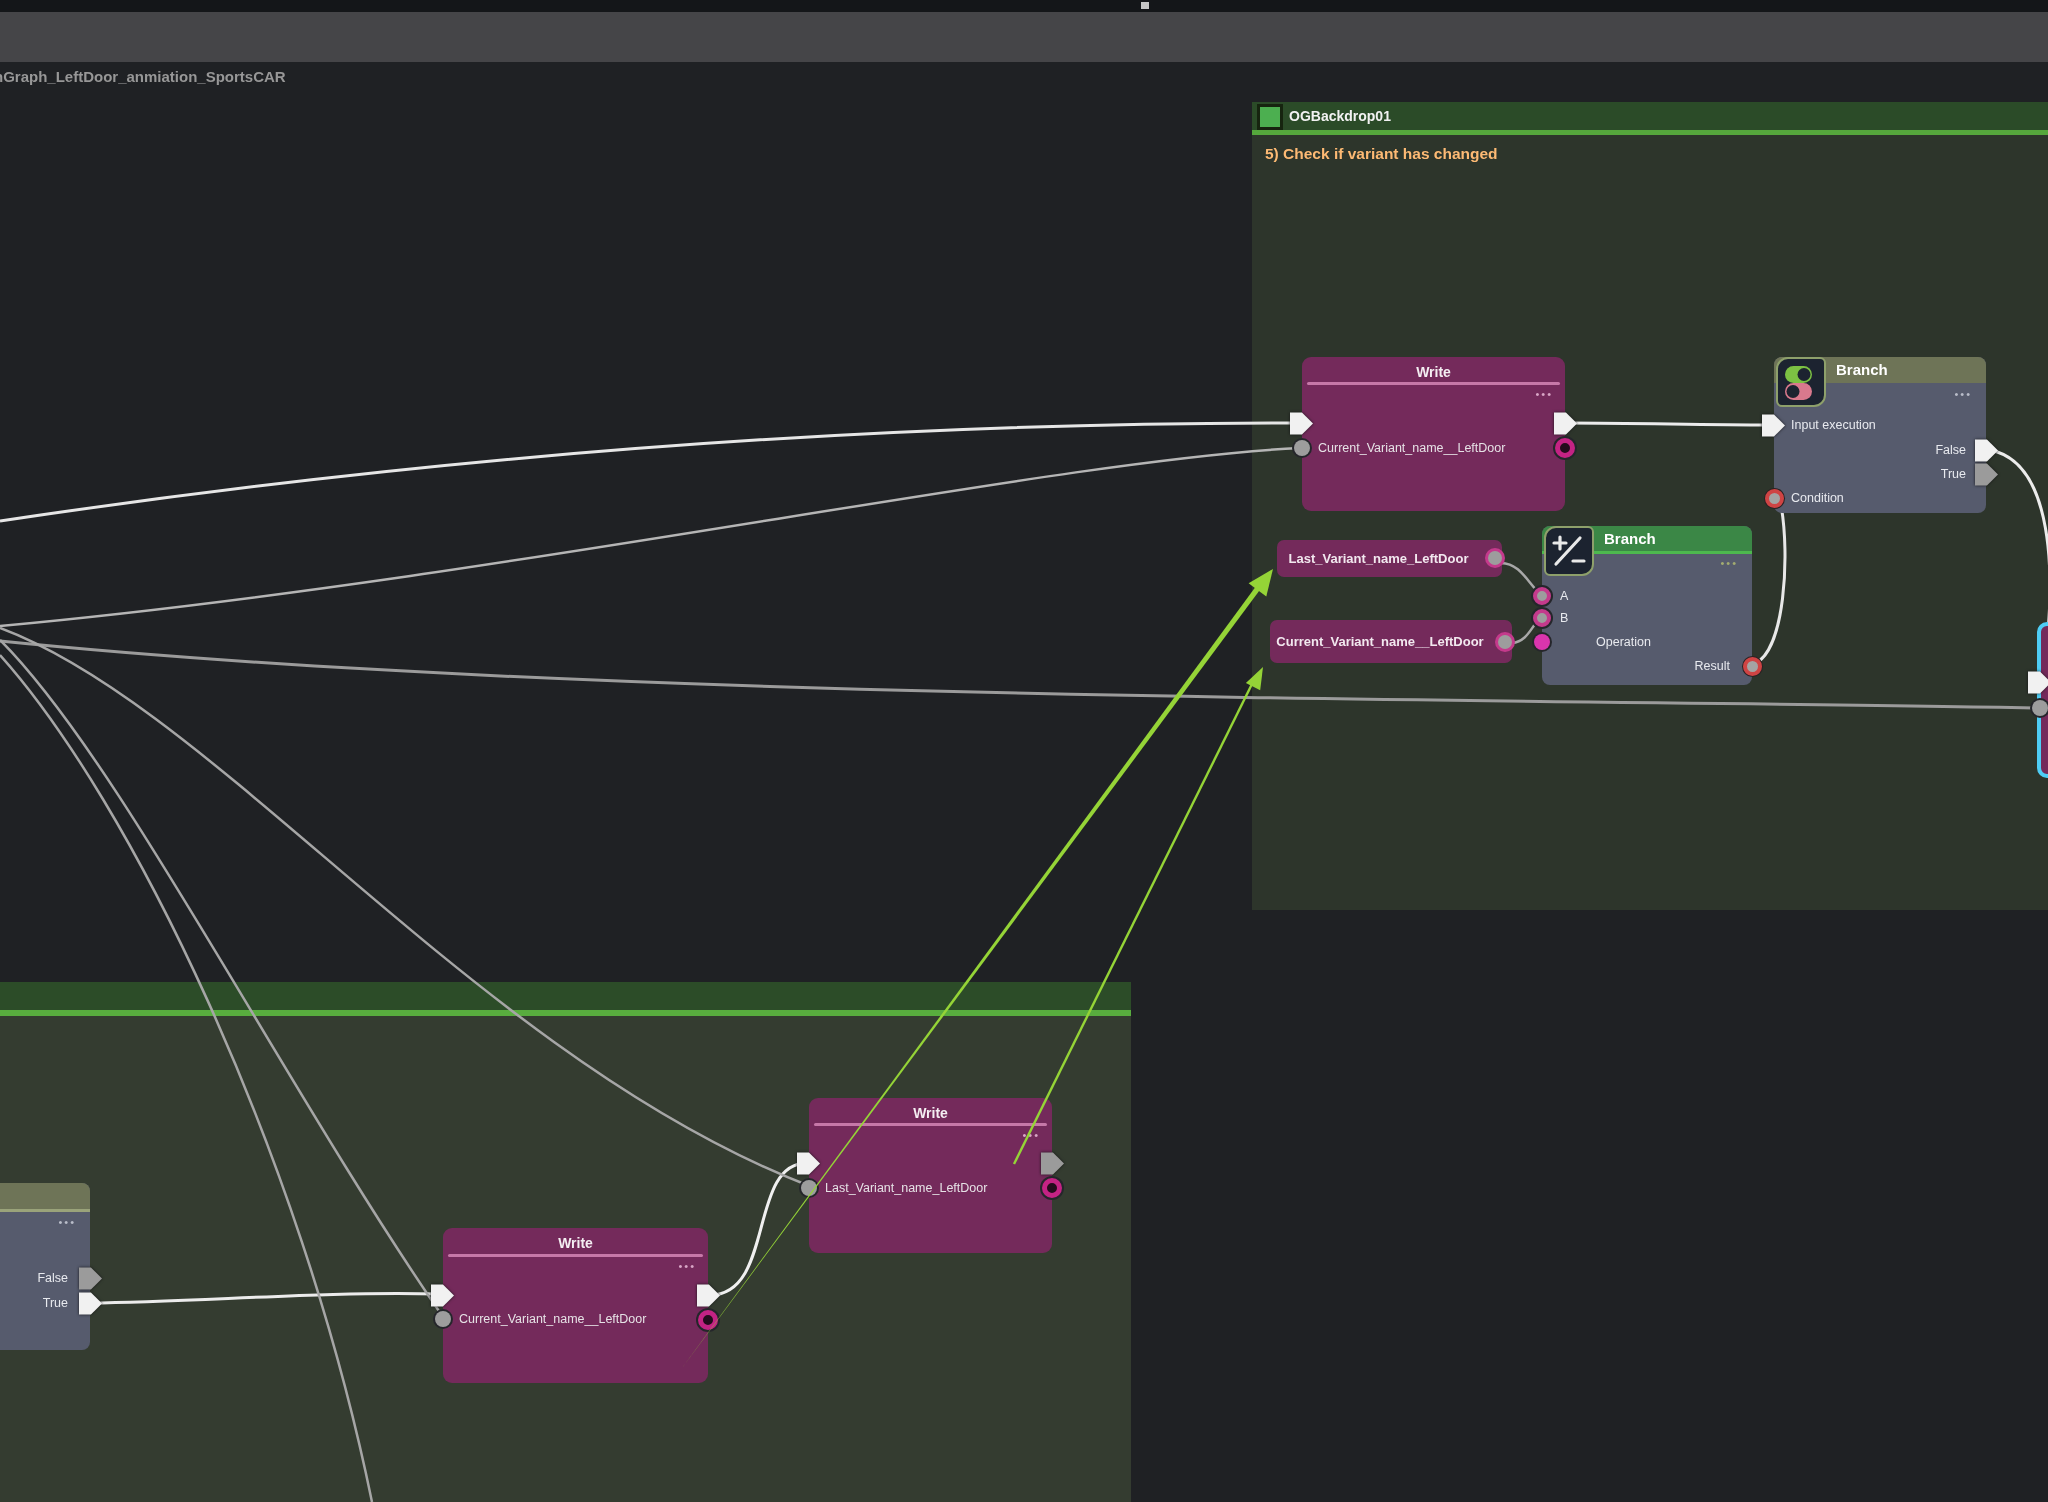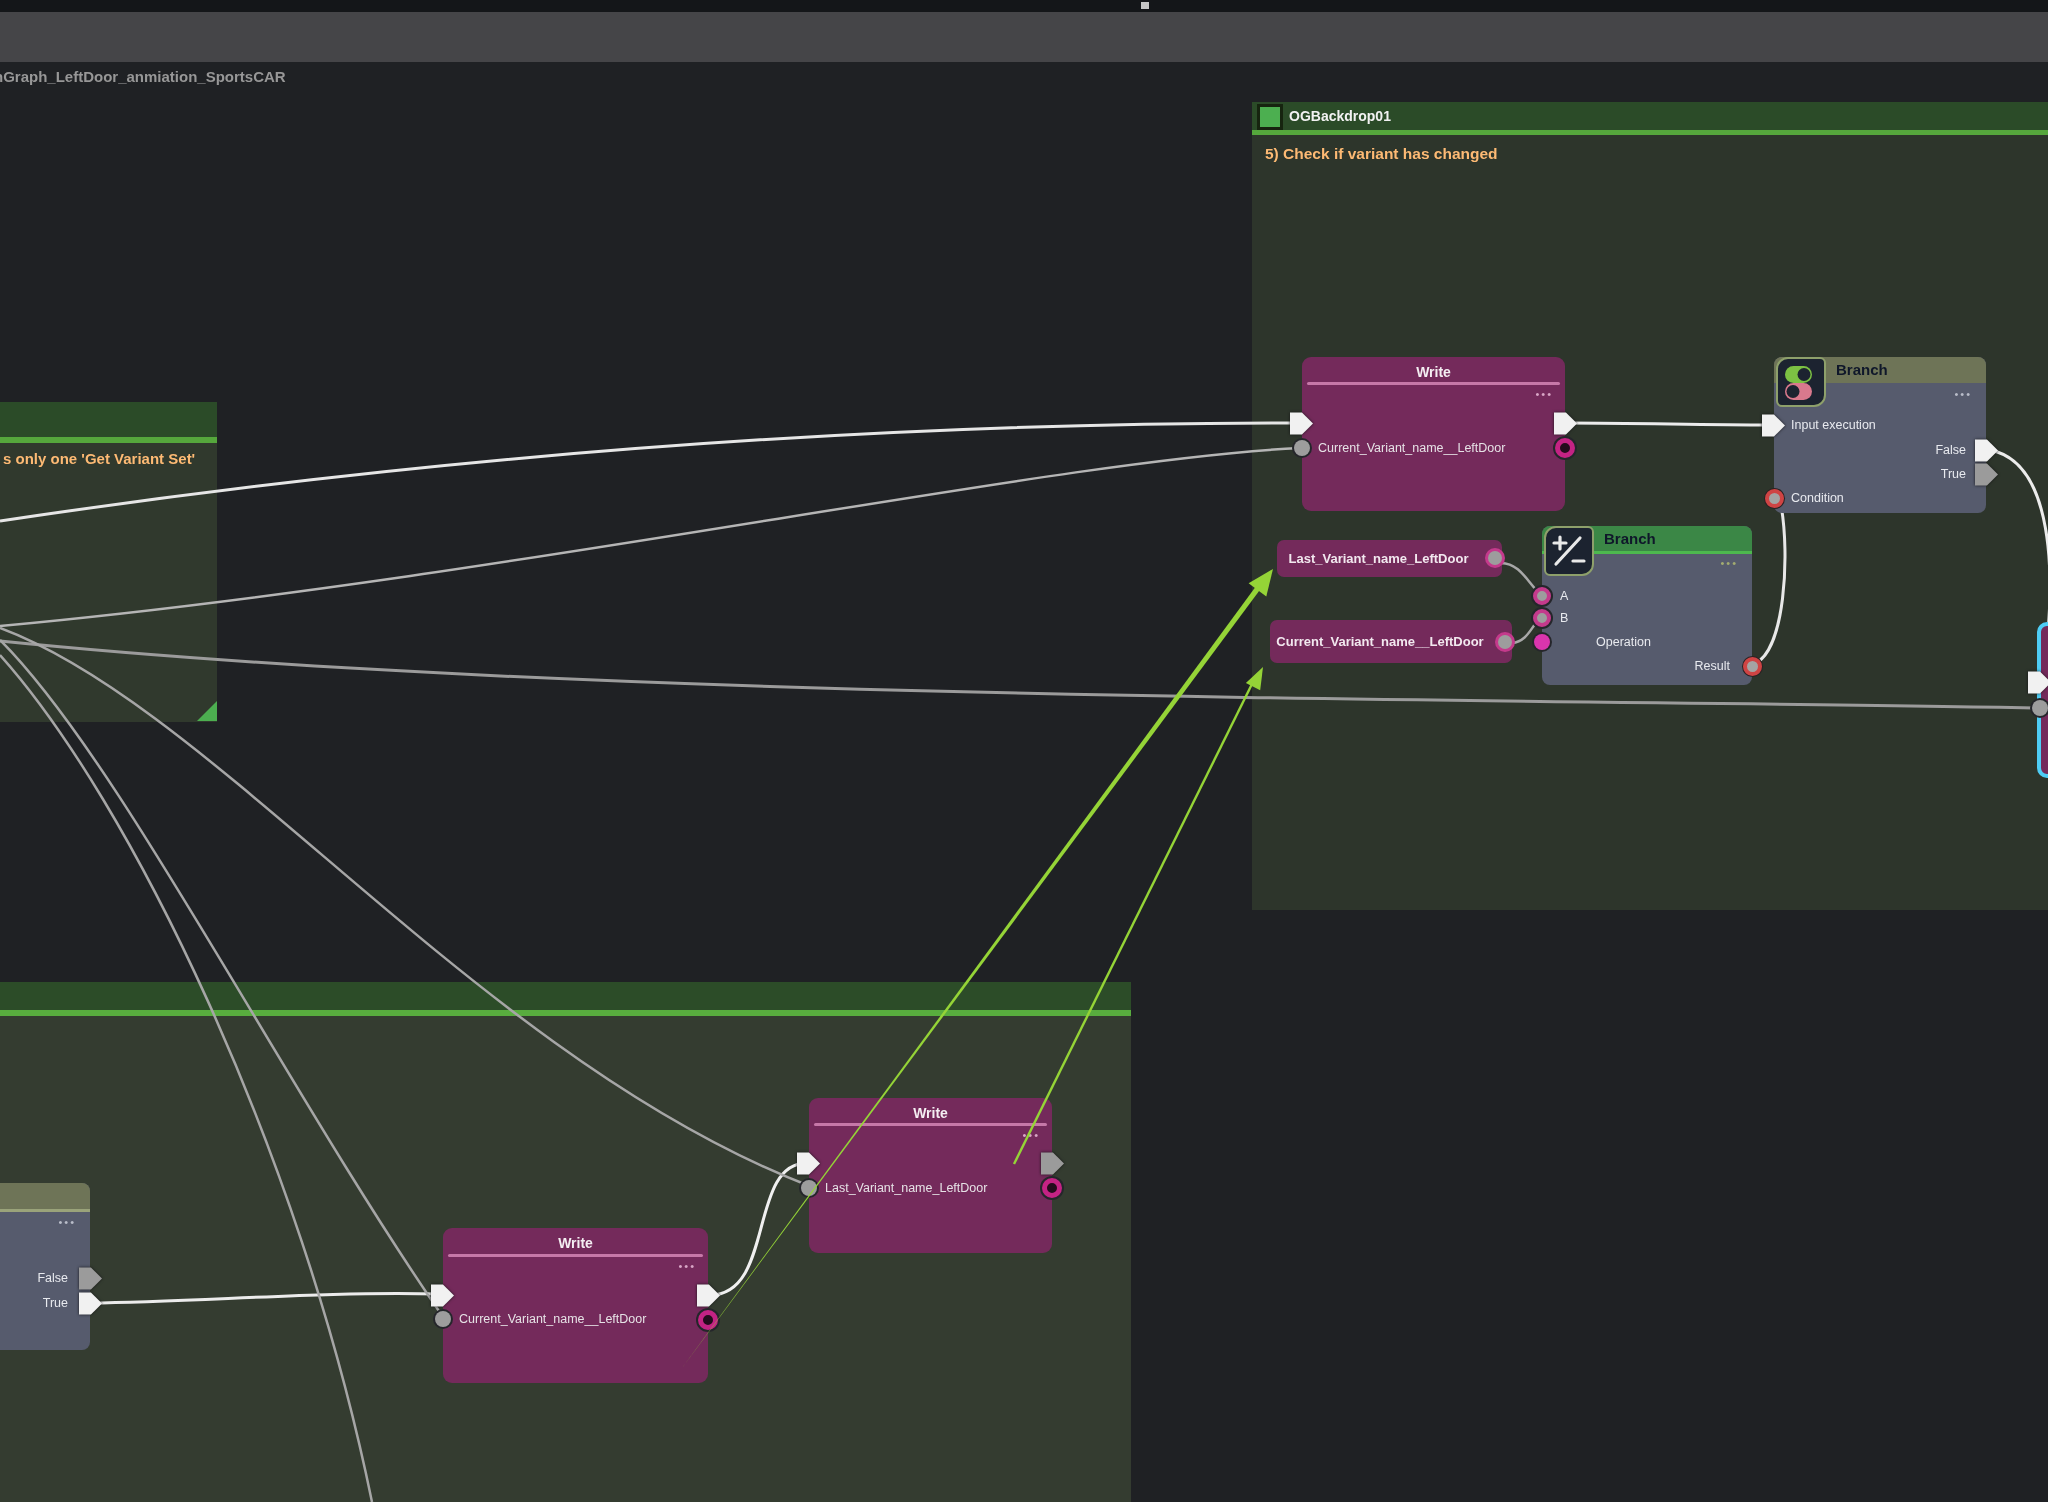--- a/index.html
+++ b/index.html
@@ -33,21 +33,21 @@
   .node.slate{background:#565b6d;border-radius:8px;}
   .ntitle{position:absolute;left:0;right:0;top:7px;text-align:center;color:#f4eef2;
           font-size:14px;font-weight:700;}
   .ndivider{position:absolute;left:5px;right:5px;height:3px;background:#c678a8;border-radius:2px;}
   .ndots{position:absolute;font-size:11px;letter-spacing:2px;line-height:10px;}
   .ndots.pink{color:#d8a6c6;} .ndots.gray{color:#b9bdc9;} .ndots.olive{color:#a3ac70;}
 
   .nheader{position:absolute;left:0;top:0;width:100%;height:26px;border-radius:8px 8px 0 0;}
   .nheader.olive{background:#6e7457;}
   .nheader.green{background:#3b8746;}
-  .nheader .htitle{position:absolute;left:62px;top:4px;color:#0f172a;font-size:15px;font-weight:600;}
+  .nheader .htitle{position:absolute;left:62px;top:4px;color:#ffffff;font-size:15px;font-weight:600;}
   .hline{position:absolute;left:0;width:100%;height:3px;}
   .icon-box{position:absolute;left:2px;top:0px;width:46px;height:46px;background:#1c2330;
             border:2px solid #8ea06b;border-radius:12px 6px 12px 6px;z-index:2;}
 
   
   .plabel{position:absolute;font-size:12.5px;color:#e6e2e6;white-space:nowrap;line-height:18px;}
   .slate .plabel{color:#e8eaef;text-align:right;}
   .plabel.right{text-align:right;}
 
   
@@ -74,27 +74,20 @@
 
   
   .sel-frag{position:absolute;left:2037px;top:622px;width:44px;height:148px;z-index:4;
             background:#742a5b;border:4px solid #4ecdf5;border-radius:10px 0 0 10px;}
 </style>
 </head>
 <body>
 
 <div class="stage">
 
-  <div class="backdrop" style="left:0;top:402px;width:217px;height:320px;">
-    <div class="bd-header" style="height:35px;"></div>
-    <div class="bd-underline" style="top:35px;height:6px;"></div>
-    <div class="bd-body" style="top:41px;height:279px;background:#30392d;"></div>
-    <div class="bd-note" style="left:3px;top:48px;font-size:15px;">s only one 'Get Variant Set'</div>
-    <div class="bd-handle" style="left:197px;top:701px;border-width:0 0 20px 20px;border-color:transparent transparent #4caf50 transparent;top:299px;"></div>
-  </div>
 
   <div class="backdrop" style="left:1252px;top:102px;width:796px;height:808px;padding-left:30px;">
     <div class="bd-header" style="height:28px;"></div>
     <div class="bd-icon" style="left:5px;top:2px;width:20px;height:20px;"></div>
     <div class="bd-title" style="left:37px;top:6px;">OGBackdrop01</div>
     <div class="bd-underline" style="top:28px;height:5px;"></div>
     <div class="bd-body" style="top:33px;height:775px;background:#2d352b;"></div>
     <div class="bd-note" style="left:13px;top:43px;font-size:15.5px;">5) Check if variant has changed</div>
   </div>
 

